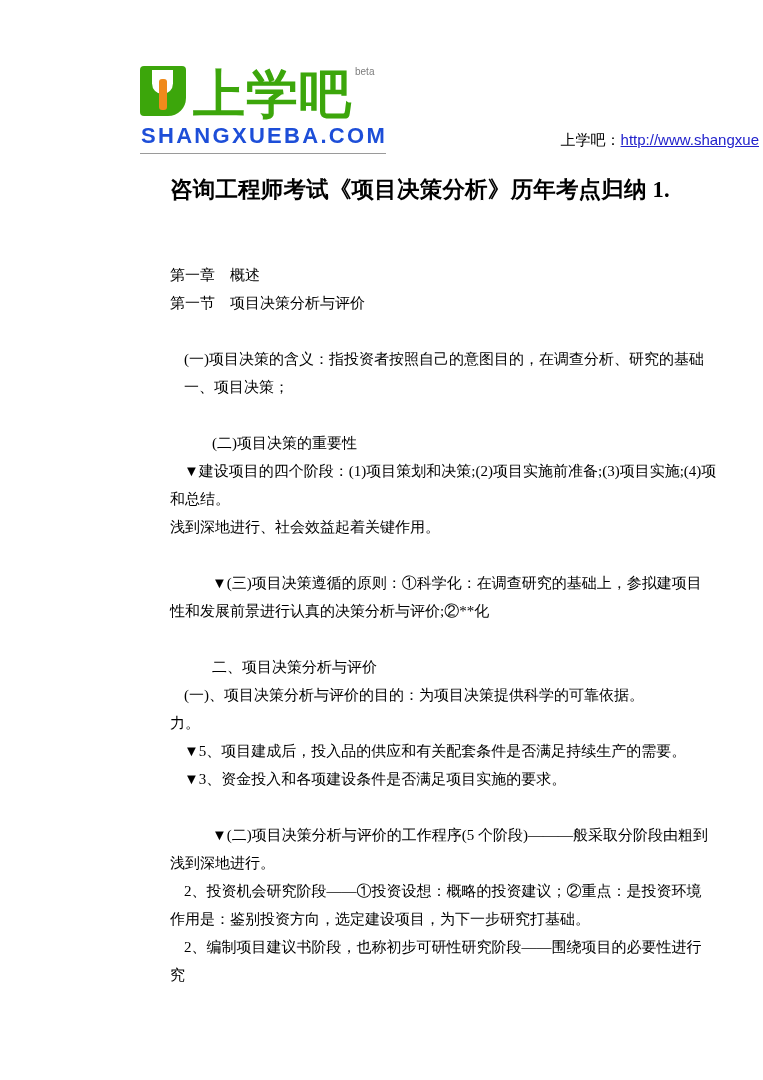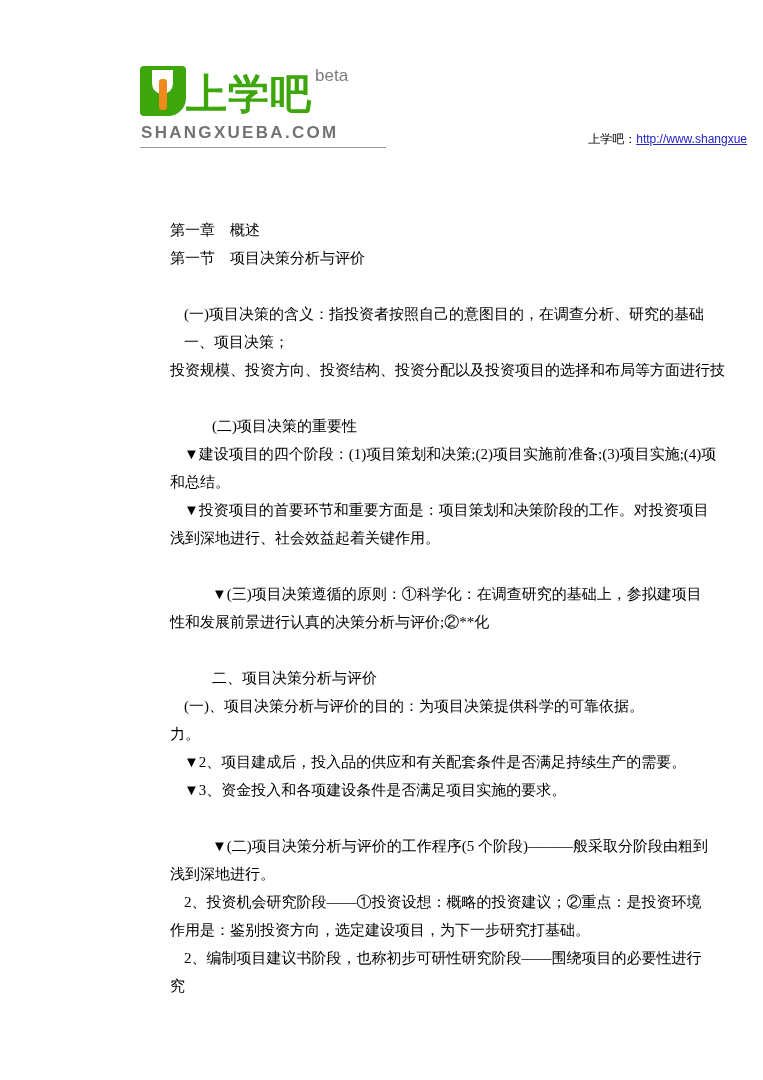--- a/index.html
+++ b/index.html
@@ -64,53 +64,54 @@
     left: 19px;
     top: 13px;
     width: 8px;
     height: 31px;
     background: #f08a1c;
     border-radius: 3px;
   }
   .logo-word {
     font-family: "Liberation Sans", sans-serif;
     font-weight: bold;
-    font-size: 41px;
+    font-size: 52px;
     line-height: 44px;
     color: #3ca60b;
     letter-spacing: 1px;
+    margin-left: 7px;
   }
   .logo-beta {
     font-family: "Liberation Sans", sans-serif;
-    font-size: 17px;
+    font-size: 10px;
     color: #7d7d7d;
     margin-left: 3px;
     align-self: flex-start;
     margin-top: 4px;
   }
   .logo-domain {
     font-family: "Liberation Sans", sans-serif;
-    font-size: 17px;
+    font-size: 22px;
     letter-spacing: 2.3px;
-    color: #737373;
+    color: #1d4ed8;
     margin-top: 7px;
     padding-left: 1px;
     font-weight: bold;
   }
   .logo-rule {
     margin-top: 4px;
     border-top: 1px solid #9a9a9a;
     width: 246px;
   }
 
   .site-credit {
     position: absolute;
-    right: 16px;
+    right: 4px;
     top: 131px;
-    font-size: 12px;
+    font-size: 15px;
     font-family: "Liberation Sans", sans-serif;
     white-space: nowrap;
     color: #000;
   }
   .site-credit a {
     color: #2222cc;
     text-decoration: underline;
   }
 
   
@@ -153,53 +154,52 @@
       </div>
       <div class="logo-domain">SHANGXUEBA.COM</div>
       <div class="logo-rule"></div>
     </div>
 
     <div class="site-credit">
       <span>上学吧：</span><a href="#">http://www.shangxue</a>
     </div>
   </div>
 
+  <h1 class="doc-title">咨询工程师考试《项目决策分析》历年考点归纳 1.</h1>
 
   <div class="body-text">
 
     <div class="spacer-lg"></div>
 
     <p>第一章　概述</p>
     <p>第一节　项目决策分析与评价</p>
 
     <div class="spacer-md"></div>
 
     <p class="pl14">(一)项目决策的含义：指投资者按照自己的意图目的，在调查分析、研究的基础</p>
     <p class="pl14">一、项目决策；</p>
-    <p class="neg">投资规模、投资方向、投资结构、投资分配以及投资项目的选择和布局等方面进行技</p>
 
     <div class="spacer-md"></div>
 
     <p class="pl42">(二)项目决策的重要性</p>
     <p class="pl14">▼建设项目的四个阶段：(1)项目策划和决策;(2)项目实施前准备;(3)项目实施;(4)项</p>
     <p class="neg">和总结。</p>
-    <p class="pl14">▼投资项目的首要环节和重要方面是：项目策划和决策阶段的工作。对投资项目</p>
     <p class="neg">浅到深地进行、社会效益起着关键作用。</p>
 
     <div class="spacer-md"></div>
 
     <p class="pl42">▼(三)项目决策遵循的原则：①科学化：在调查研究的基础上，参拟建项目</p>
     <p class="neg">性和发展前景进行认真的决策分析与评价;②**化</p>
 
     <div class="spacer-md"></div>
 
     <p class="pl42">二、项目决策分析与评价</p>
     <p class="pl14">(一)、项目决策分析与评价的目的：为项目决策提供科学的可靠依据。</p>
     <p class="neg">力。</p>
-    <p class="pl14">▼2、项目建成后，投入品的供应和有关配套条件是否满足持续生产的需要。</p>
+    <p class="pl14">▼5、项目建成后，投入品的供应和有关配套条件是否满足持续生产的需要。</p>
     <p class="pl14">▼3、资金投入和各项建设条件是否满足项目实施的要求。</p>
 
     <div class="spacer-md"></div>
 
     <p class="pl42">▼(二)项目决策分析与评价的工作程序(5 个阶段)———般采取分阶段由粗到</p>
     <p class="neg">浅到深地进行。</p>
     <p class="pl14">2、投资机会研究阶段——①投资设想：概略的投资建议；②重点：是投资环境</p>
     <p class="neg">作用是：鉴别投资方向，选定建设项目，为下一步研究打基础。</p>
     <p class="pl14">2、编制项目建议书阶段，也称初步可研性研究阶段——围绕项目的必要性进行</p>
     <p class="neg">究</p>

